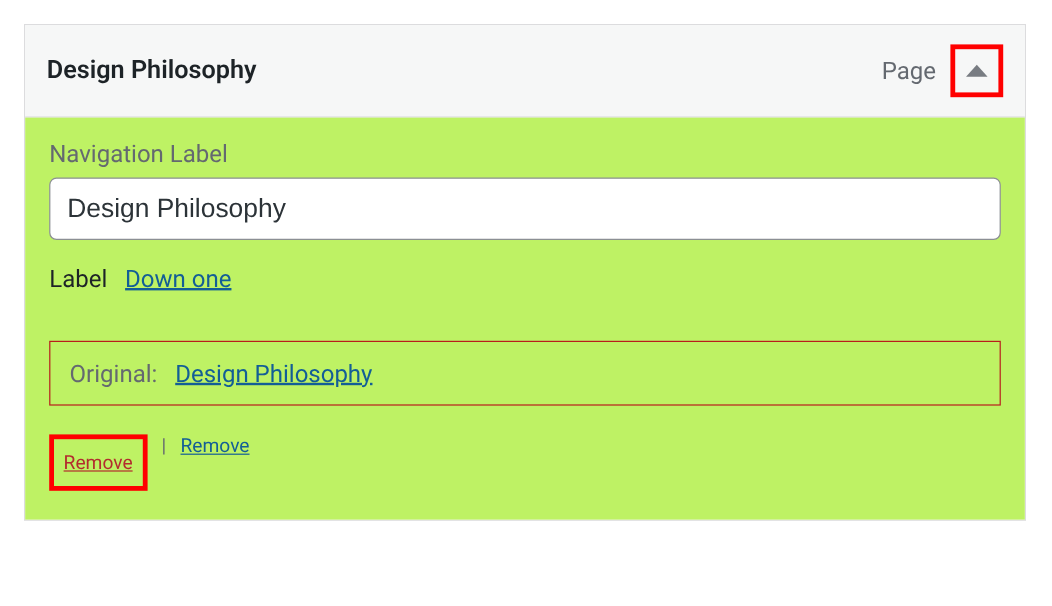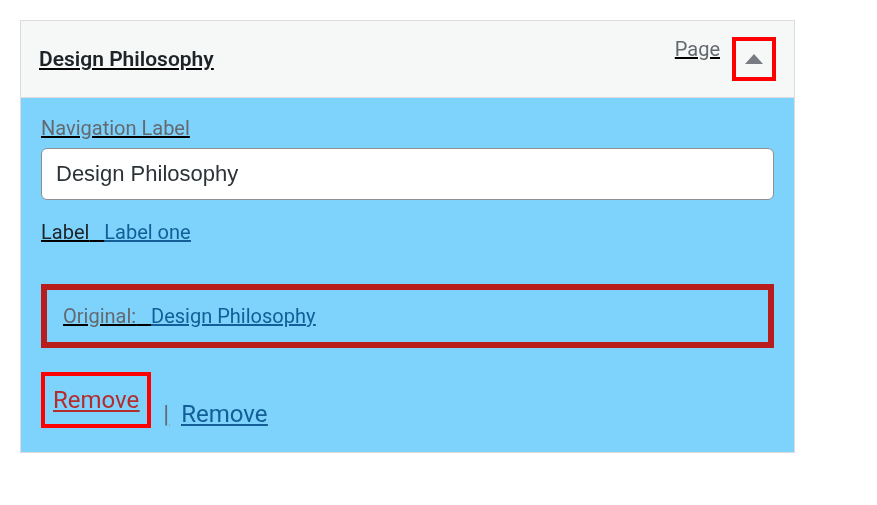--- a/index.html
+++ b/index.html
@@ -6,59 +6,58 @@
       box-sizing: border-box;
       margin: 0;
       padding: 0;
     }
     body {
       font-family: -apple-system, BlinkMacSystemFont, "Segoe UI", Roboto, sans-serif;
       background: #fff;
       padding: 20px;
     }
     .menu-item-container {
-      width: 775px;
+      width: 835px;
       border: 1px solid #dcdcde;
-      text-decoration: underline;
     }
     .menu-item-header {
       display: flex;
       align-items: center;
       justify-content: space-between;
       padding: 16px 18px;
       background: #f6f7f7;
       border-bottom: 1px solid #dcdcde;
     }
     .menu-item-title {
       font-size: 21px;
       font-weight: 600;
       color: #1d2327;
     }
     .menu-item-type-wrap {
       display: flex;
-      align-items: flex-start;
+      align-items: center;
       gap: 12px;
     }
     .menu-item-type {
       font-size: 20px;
       color: #646970;
     }
     .collapse-button {
       width: 44px;
       height: 44px;
       display: flex;
       align-items: center;
       justify-content: center;
       border: 4px solid #ff0000;
       cursor: pointer;
       background: transparent;
     }
     .menu-item-body {
       padding: 18px 20px 24px 20px;
-      background: #7dd3fc;
+      background: #bef264;
     }
     .field-label {
       display: block;
       font-size: 20px;
       color: #646970;
       margin-bottom: 8px;
     }
     .nav-label-input {
       width: 100%;
       padding: 12px 14px;
@@ -75,38 +74,38 @@
     .move-label {
       color: #1d2327;
     }
     .move-link {
       color: #135e96;
       text-decoration: underline;
       cursor: pointer;
     }
     .original-box {
       margin-top: 40px;
-      border: 6px solid #b91c1c;
+      border: 1px solid #b91c1c;
       padding: 14px 16px;
       font-size: 20px;
     }
     .original-label {
       color: #646970;
     }
     .original-link {
       color: #135e96;
       text-decoration: underline;
       cursor: pointer;
     }
     .action-links {
       margin-top: 24px;
       display: flex;
-      align-items: flex-end;
+      align-items: flex-start;
       gap: 12px;
-      font-size: 24px;
+      font-size: 16px;
     }
     .remove-link-wrap {
       border: 4px solid #ff0000;
       padding: 10px 8px;
       display: inline-block;
     }
     .remove-link {
       color: #b32d2e;
       text-decoration: underline;
       cursor: pointer;
@@ -133,21 +132,21 @@
       </div>
     </div>
   </div>
   <div class="menu-item-body">
     <label class="field-label">Navigation Label</label>
     <input type="text" class="nav-label-input" value="Design Philosophy" style="">
     
     <div class="move-section">
       <span class="move-label">Label</span>
       &nbsp;
-      <a class="move-link">Label one</a>
+      <a class="move-link">Down one</a>
     </div>
 
     <div class="original-box">
       <span class="original-label">Original:</span>
       &nbsp;
       <a class="original-link">Design Philosophy</a>
     </div>
 
     <div class="action-links">
       <span class="remove-link-wrap">

